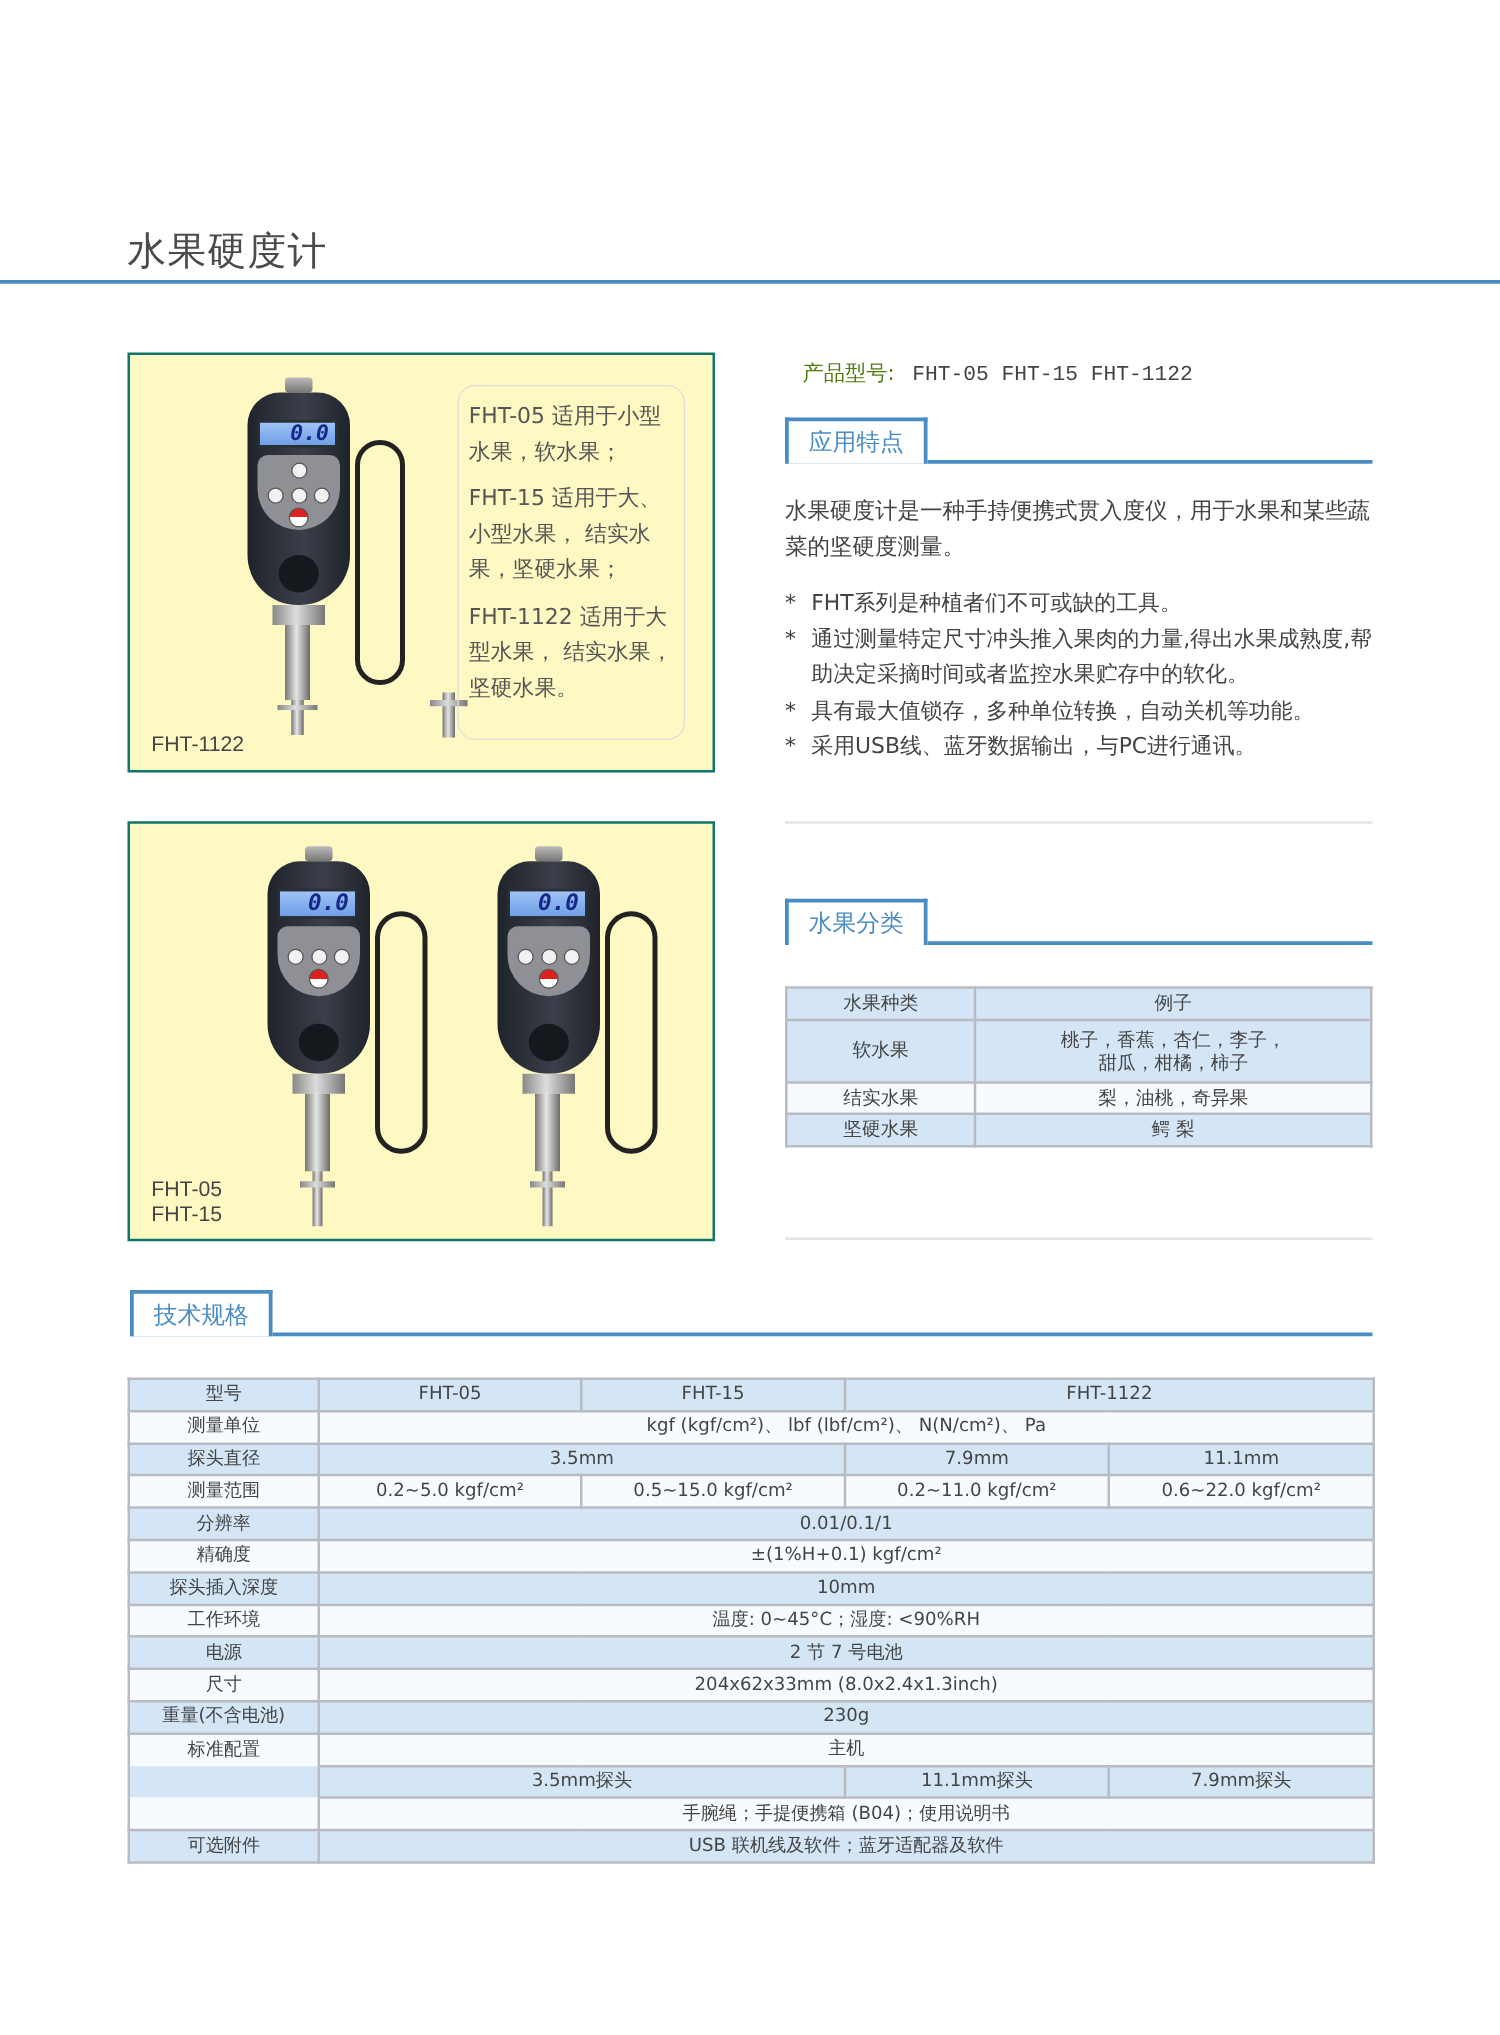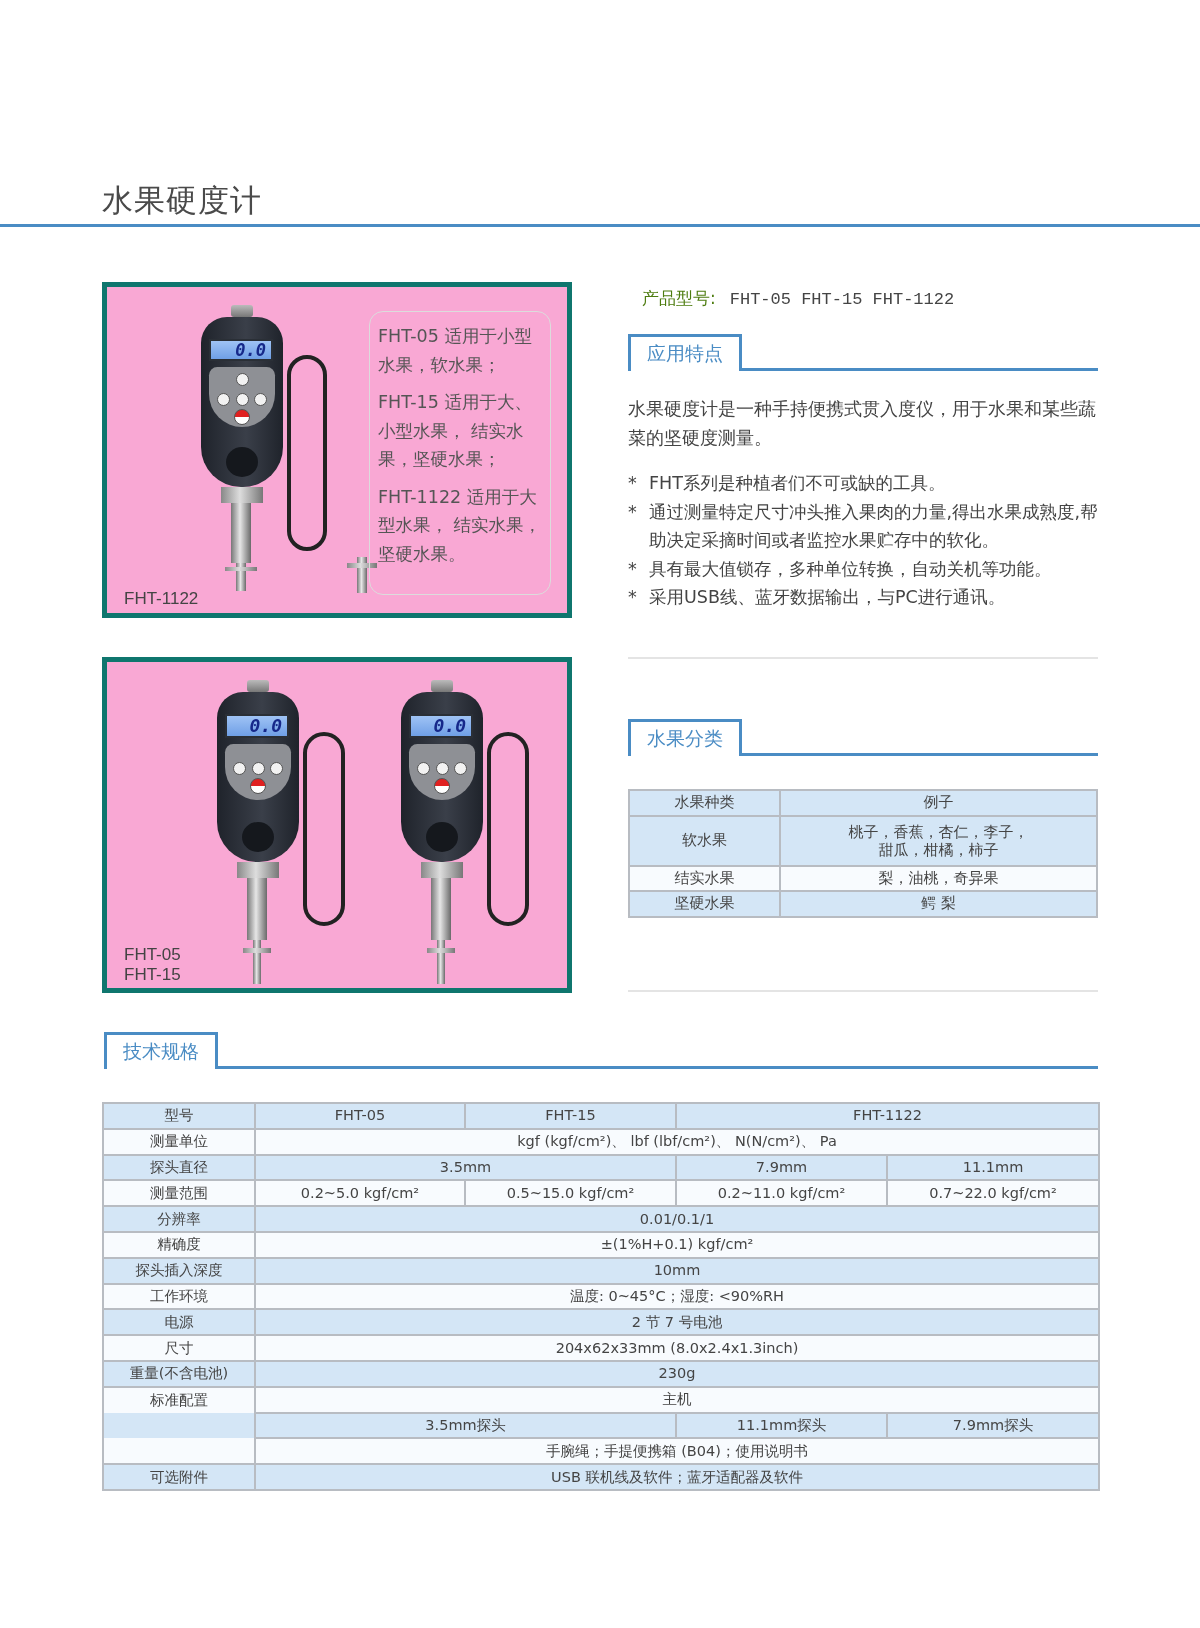--- a/index.html
+++ b/index.html
@@ -2,21 +2,21 @@
 <html><head>
 <meta charset="utf-8">
 <style>
   * { box-sizing: border-box; margin: 0; padding: 0; }
   html, body { width: 1200px; height: 1628px; background: #ffffff; overflow: hidden; }
   body { position: relative; font-family: "DejaVu Sans", "Liberation Sans", sans-serif; color: #444; }
 
   .page-title { position: absolute; left: 102px; top: 180px; font-size: 31px; color: #4a4a4a; letter-spacing: 1px; }
   .title-rule { position: absolute; left: 0; top: 224px; width: 1200px; height: 3px; background: #4a8cc4; }
 
-  .img-box { position: absolute; border: 5px solid #0f766e; background: #f9a8d4; padding-left: 38px; }
+  .img-box { position: absolute; border: 2px solid #0f766e; background: #fef9c3; padding-left: 38px; }
   .box1 { left: 102px; top: 282px; width: 470px; height: 336px; }
   .box2 { left: 102px; top: 657px; width: 470px; height: 336px; }
 
   .model-label { position: absolute; font-family: "Liberation Sans", sans-serif; font-size: 17px; color: #444; line-height: 21px; }
 
   .callout { position: absolute; left: 262px; top: 24px; width: 182px; height: 284px; border: 1px solid #dcdcdc; border-radius: 14px; padding: 10px 8px; font-size: 17.5px; line-height: 28.5px; color: #555; }
   .callout p { margin-bottom: 9px; }
 
   
   .device { position: absolute; }
@@ -209,21 +209,21 @@
     <td>探头直径</td>
     <td colspan="2">3.5mm</td>
     <td>7.9mm</td>
     <td>11.1mm</td>
   </tr>
   <tr class="white">
     <td>测量范围</td>
     <td>0.2~5.0 kgf/cm²</td>
     <td>0.5~15.0 kgf/cm²</td>
     <td>0.2~11.0 kgf/cm²</td>
-    <td>0.7~22.0 kgf/cm²</td>
+    <td>0.6~22.0 kgf/cm²</td>
   </tr>
   <tr class="blue">
     <td>分辨率</td>
     <td colspan="4">0.01/0.1/1</td>
   </tr>
   <tr class="white">
     <td>精确度</td>
     <td colspan="4">±(1%H+0.1) kgf/cm²</td>
   </tr>
   <tr class="blue">

